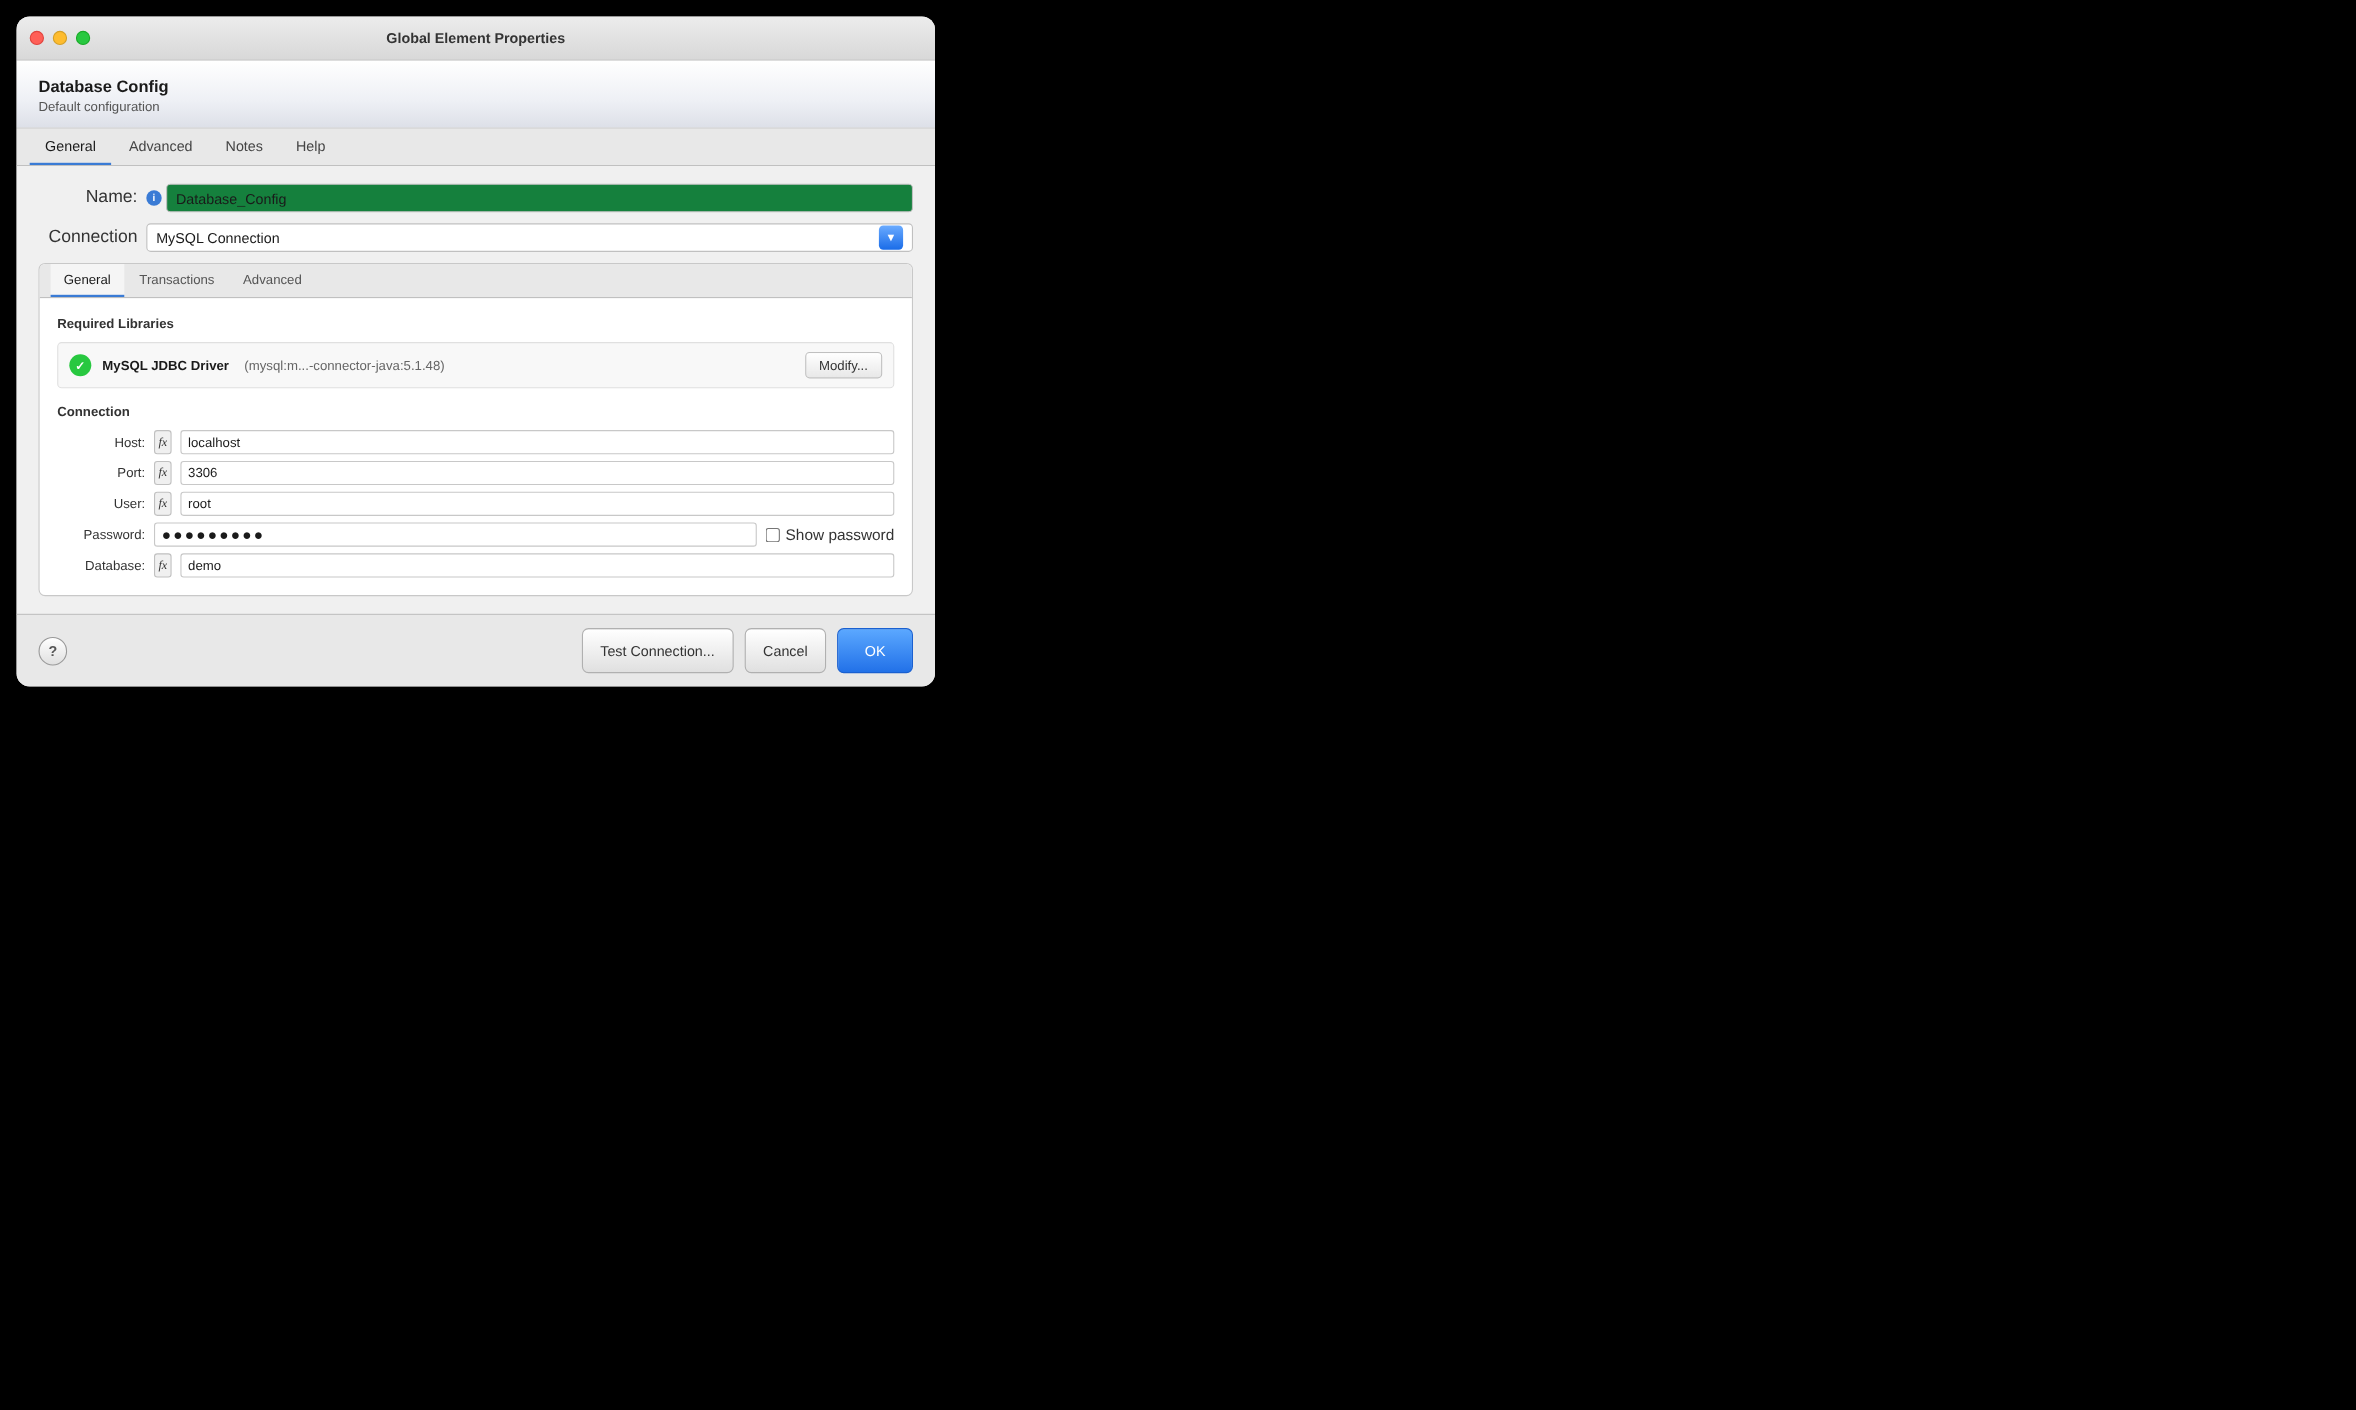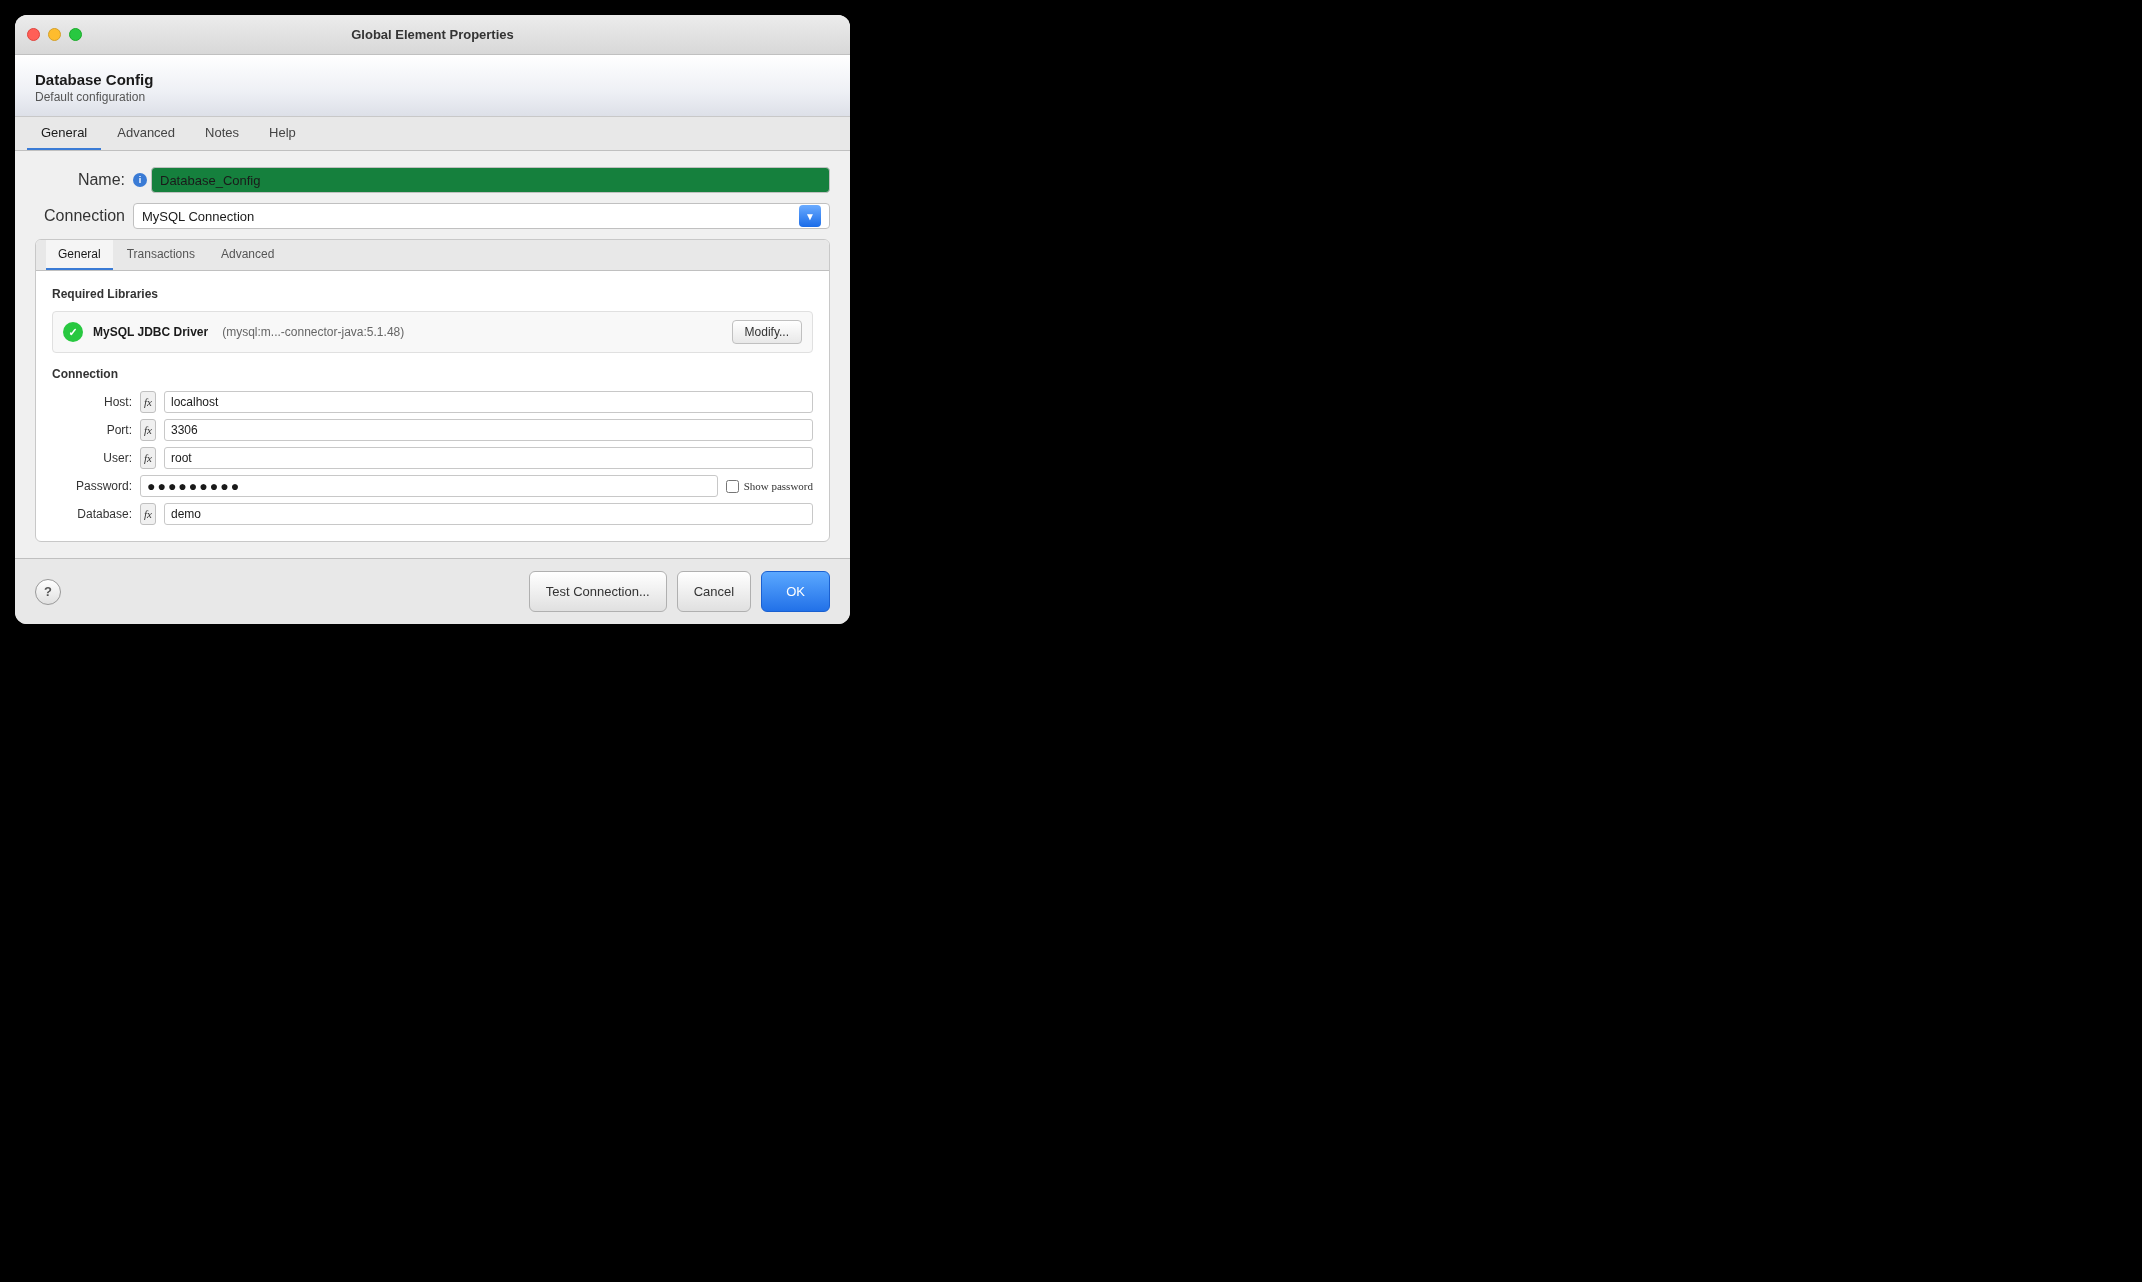--- a/index.html
+++ b/index.html
@@ -326,24 +326,23 @@
     }
     .show-password-checkbox {
       width: 13px;
       height: 13px;
       border: 1px solid #999;
       border-radius: 2px;
       background: #fff;
       cursor: pointer;
     }
     .show-password-label {
-      font-size: 11px;
-      color: #333;
-      cursor: pointer;
-      font-family: Liberation Serif, serif;
+      font-size: 14px;
+      color: #333;
+      cursor: pointer;
     }
 
     
     .dialog-footer {
       background: #e8e8e8;
       border-top: 1px solid #c0c0c0;
       padding: 12px 20px;
       display: flex;
       align-items: center;
       justify-content: space-between;

